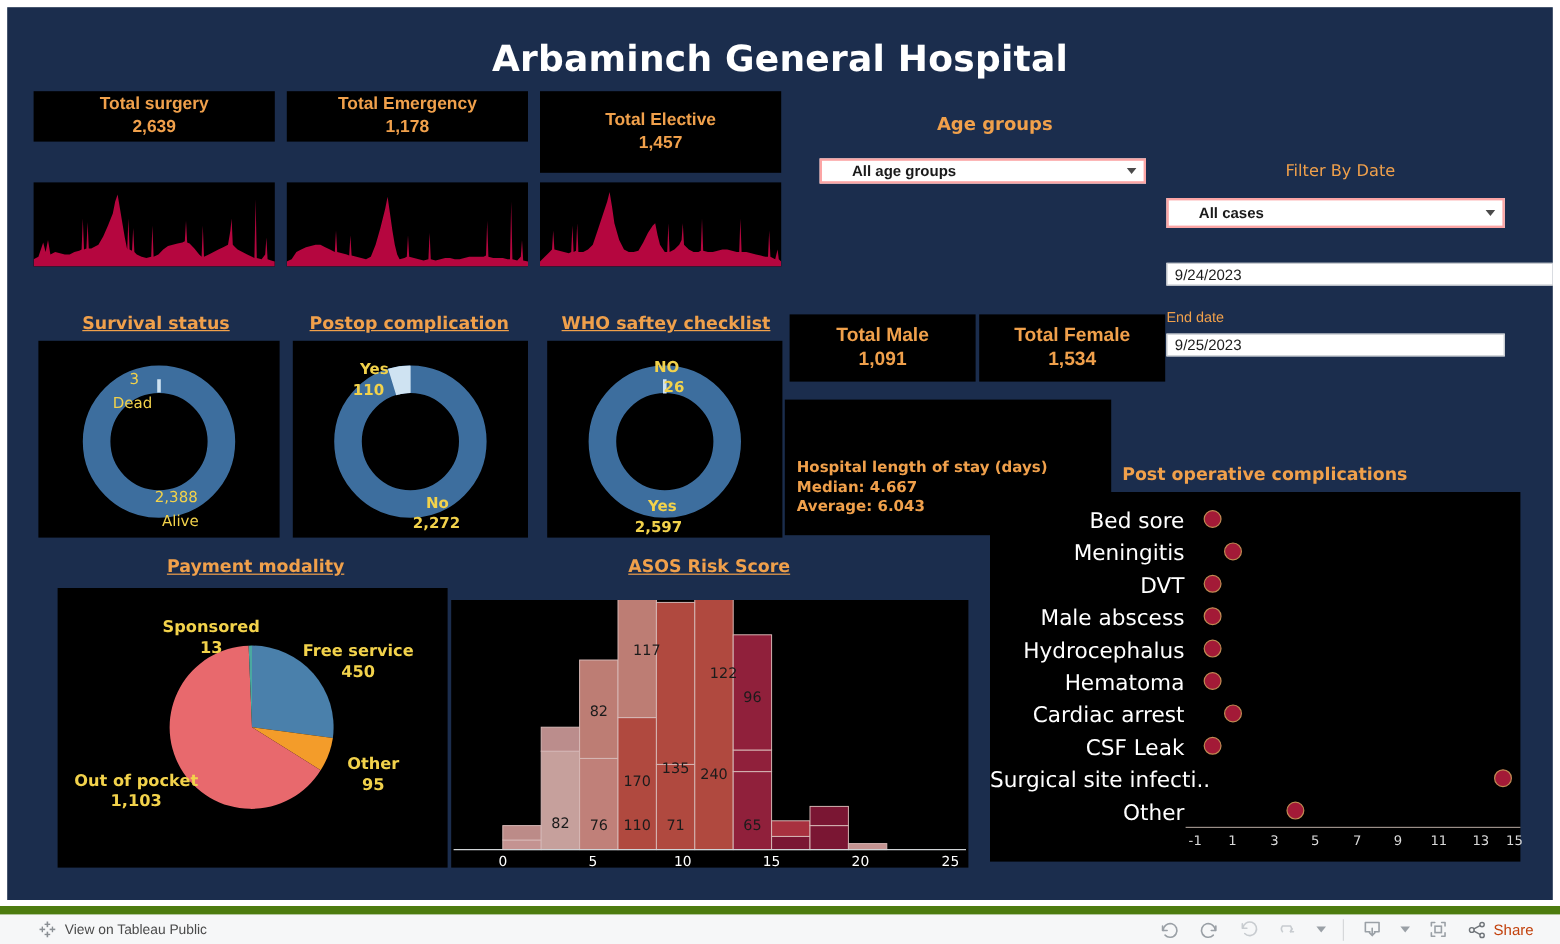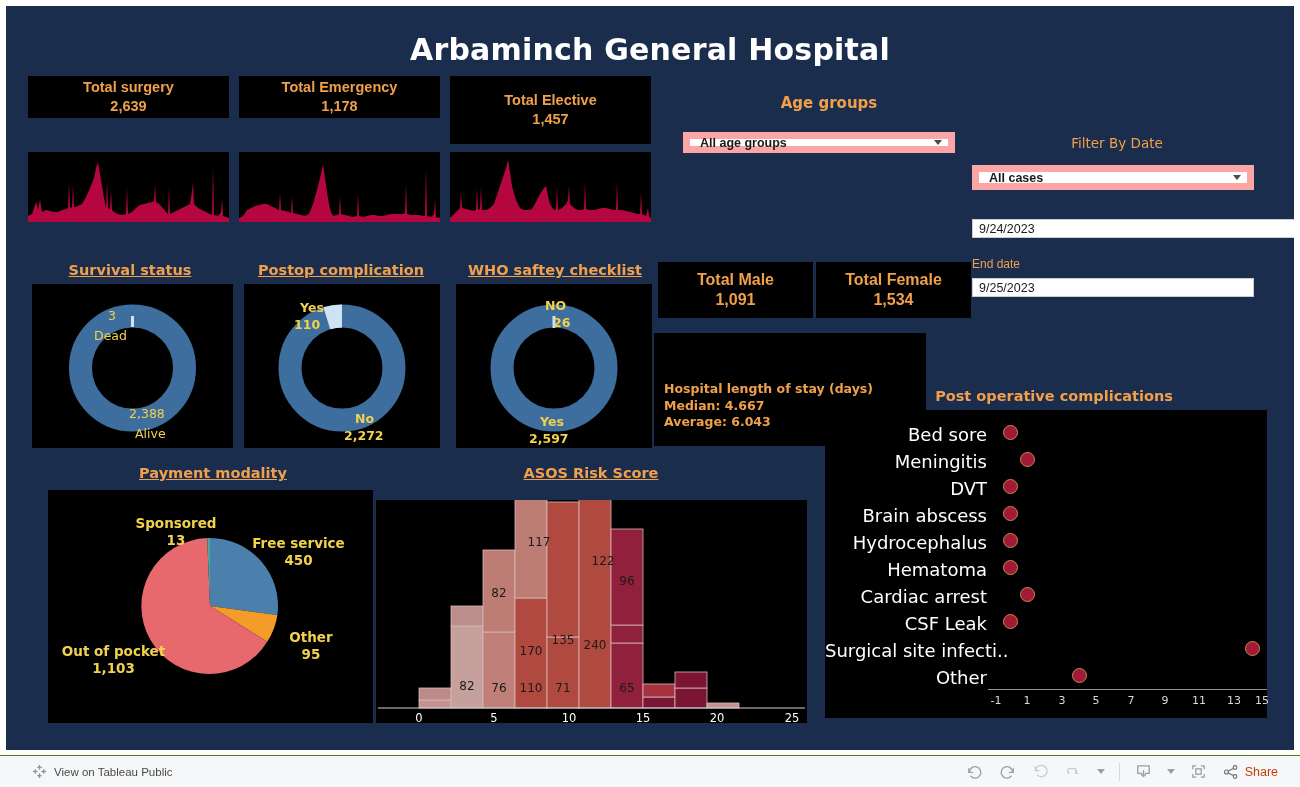--- a/index.html
+++ b/index.html
@@ -58,23 +58,23 @@
   .flt-head {
     position: absolute; color: #f0a04b; font-weight: bold;
     font-size: 15px; text-align: center;
     font-family: "DejaVu Sans", sans-serif;
   }
   .flt-lbl {
     position: absolute; color: #f0a04b; font-size: 12px;
     font-family: "Liberation Sans", sans-serif;
   }
   .sel {
-    position: absolute; background: #ffffff; border: 7px solid #fca5a5;
+    position: absolute; background: #ffffff; border: 2px solid #fca5a5;
     display: flex; align-items: center; justify-content: space-between;
-    padding: 0 6px 0 10px;
+    padding: 0 6px 0 25px;
     font-size: 12.5px; color: #1a1a1a; font-weight: bold;
     font-family: "Liberation Sans", sans-serif;
   }
   .sel .caret {
     width: 0; height: 0; border-left: 4px solid transparent;
     border-right: 4px solid transparent; border-top: 5px solid #4a4a4a;
   }
   .txtin {
     position: absolute; background: #ffffff; border: 1px solid #c9ccd1;
     display: flex; align-items: center; padding: 0 6px;
@@ -124,21 +124,21 @@
   }
   .dot {
     position: absolute; width: 15px; height: 15px; border-radius: 50%;
     background: #a31a37; border: 1px solid #c08a52;
   }
   .dot-axis { position: absolute; height: 1px; background: #9a8e87; }
 
   
   .footer {
     position: absolute; left: 0; top: 755px; width: 1300px; height: 32px;
-    background: #f6f7f8; border-top: 1px solid #4d7c0f;
+    background: #f6f7f8; border-top: 7px solid #4d7c0f;
     display: flex; align-items: center;
   }
   .footer-left { display: flex; align-items: center; gap: 7px; margin-left: 32px; }
   .footer-left .txt { color: #4a4a4a; font-size: 11.5px; }
   .footer-right {
     margin-left: auto; display: flex; align-items: center; gap: 14px; margin-right: 22px;
   }
   .ticon { color: #9aa0a6; display: flex; align-items: center; }
   .tsep { width: 1px; height: 18px; background: #d6d8da; }
   .share-lbl { color: #c2410c; font-size: 12.5px; }
@@ -383,21 +383,21 @@
     <div class="axlab" style="left:516px; top:529px; width:34px; color:#1b1b1b; font-size:12px;">117</div>
     <div class="axlab" style="left:580px; top:548px; width:34px; color:#1b1b1b; font-size:12px;">122</div>
 
     <div class="sec-title plain" style="left:828px; top:382px; width:440px; text-align:center; font-size:14.5px;">Post operative complications</div>
 
     <div class="dotpanel" style="left:819px; top:404px; width:442px; height:308px;">
 
       <div class="dot-cat" style="left:0px; top:14px;  width:162px;">Bed sore</div>
       <div class="dot-cat" style="left:0px; top:41px;  width:162px;">Meningitis</div>
       <div class="dot-cat" style="left:0px; top:68px;  width:162px;">DVT</div>
-      <div class="dot-cat" style="left:0px; top:95px;  width:162px;">Brain abscess</div>
+      <div class="dot-cat" style="left:0px; top:95px;  width:162px;">Male abscess</div>
       <div class="dot-cat" style="left:0px; top:122px; width:162px;">Hydrocephalus</div>
       <div class="dot-cat" style="left:0px; top:149px; width:162px;">Hematoma</div>
       <div class="dot-cat" style="left:0px; top:176px; width:162px;">Cardiac arrest</div>
       <div class="dot-cat" style="left:0px; top:203px; width:162px;">CSF Leak</div>
       <div class="dot-cat" style="left:0px; top:230px; width:162px;">Surgical site infecti..</div>
       <div class="dot-cat" style="left:0px; top:257px; width:162px;">Other</div>
 
       <div class="dot" style="left:178px; top:15px;"></div>
       <div class="dot" style="left:195px; top:42px;"></div>
       <div class="dot" style="left:178px; top:69px;"></div>

